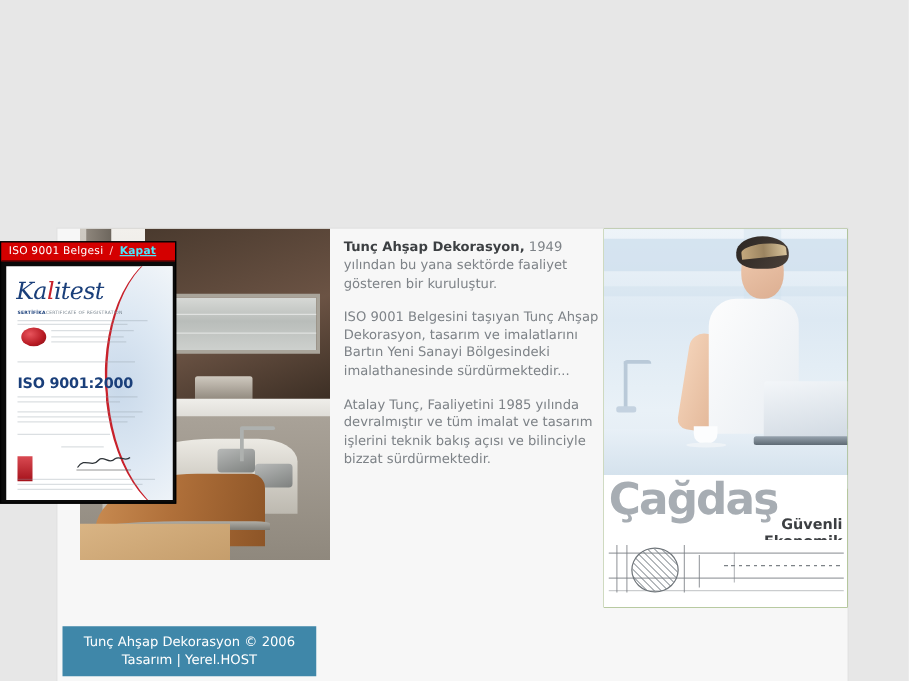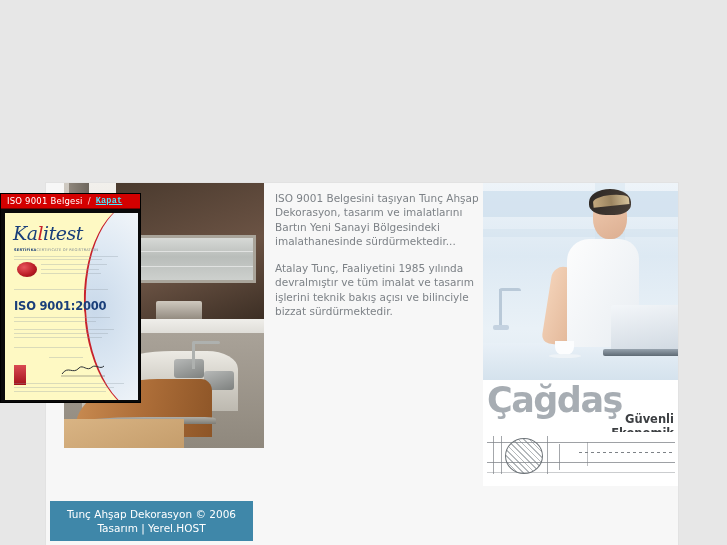--- a/index.html
+++ b/index.html
@@ -32,24 +32,24 @@
     position:absolute;left:0;top:0;width:100%;height:15px;
     background:#d40000;
     border-bottom:1px solid #7a0000;
     box-sizing:border-box;
     display:flex;align-items:center;
     padding-left:6px;
     font-size:8.5px;color:#ffffff;
     letter-spacing:.2px;white-space:nowrap;
   }
   .cert-bar .sep{margin:0 5px;color:#ffd0d0;}
-  .cert-bar a{color:#49e8ff;text-decoration:underline;font-weight:bold;font-family:Liberation Mono, monospace;}
+  .cert-bar a{color:#49e8ff;text-decoration:underline;font-weight:bold;}
   .cert-img{
     position:absolute;left:4px;top:19px;width:133px;height:187px;
-    background:#fef9c3;overflow:hidden;
+    background:#ffffff;overflow:hidden;
   }
   .cert-curve{
     position:absolute;right:-34px;top:-12px;width:86px;height:215px;
     background:
       radial-gradient(ellipse at 10% 50%, #c9d9ea 0%, #dde8f3 40%, #eef3f8 70%, #fff 100%);
     border-left:2px solid #c8212b;
     border-radius:70% 0 0 70%/50% 0 0 50%;
     transform:rotate(-3deg);
   }
   .cert-logo{
@@ -216,20 +216,21 @@
         <div class="k-sink" style="left:110px;top:176px"></div>
         <div class="k-sink" style="left:140px;top:188px"></div>
         <div class="k-tapArm"></div>
         <div class="k-tap"></div>
         <div class="k-wood"></div>
         <div class="k-woodband"></div>
         <div class="k-floor"></div>
       </div>
 
       <div class="textcol">
+        <p><strong>Tunç Ahşap Dekorasyon,</strong><span> 1949 yılından bu yana sektörde faaliyet gösteren bir kuruluştur.</span></p>
         <p>ISO 9001  Belgesini taşıyan Tunç Ahşap Dekorasyon, tasarım ve imalatlarını Bartın Yeni Sanayi Bölgesindeki imalathanesinde sürdürmektedir...</p>
         <p>Atalay Tunç, Faaliyetini 1985 yılında devralmıştır ve tüm imalat ve tasarım işlerini teknik bakış açısı ve bilinciyle bizzat sürdürmektedir.</p>
       </div>
 
       <div class="rightcol">
         <div class="woman-img">
           <div class="w-win" style="left:0;top:8px;width:195px;height:26px"></div>
           <div class="w-win" style="left:0;top:46px;width:195px;height:8px;opacity:.45"></div>
           <div class="w-win" style="left:112px;top:0;width:30px;height:60px;opacity:.4"></div>
           <div class="w-counter"></div>

